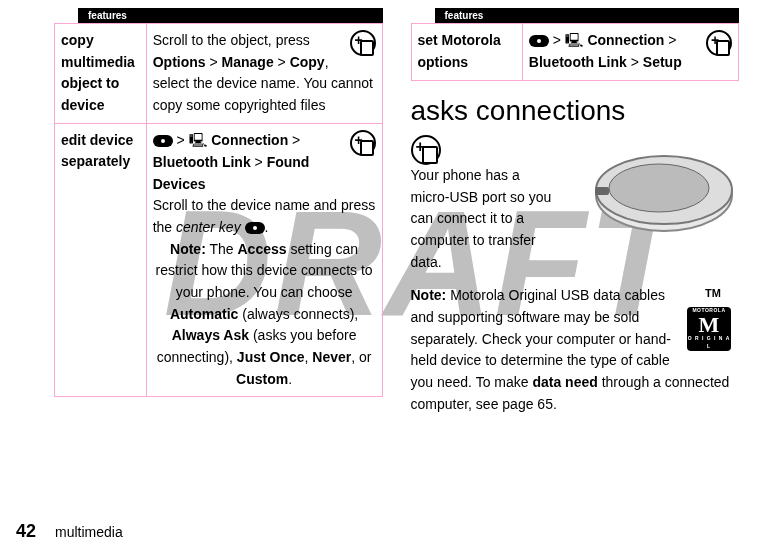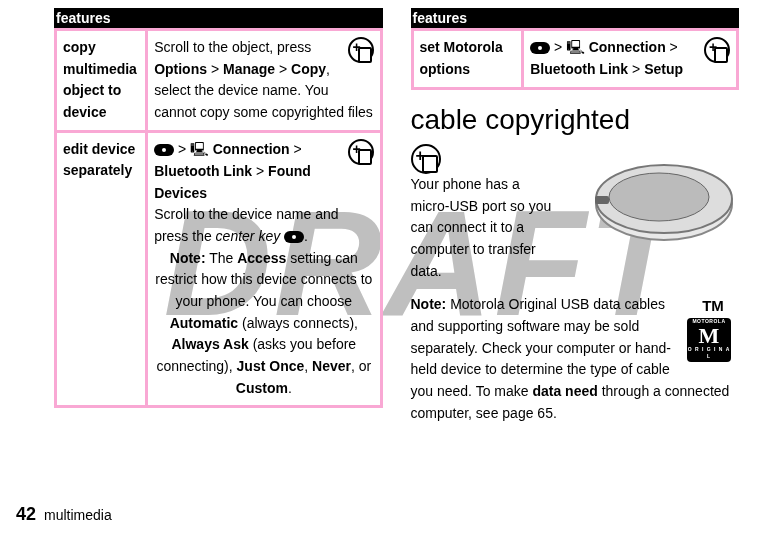--- a/index.html
+++ b/index.html
@@ -17,24 +17,24 @@
     pointer-events: none;
     z-index: 0;
     font-family: "Arial Black", Arial, sans-serif;
     margin-left: 43px;
   }
   .cols { display: flex; gap: 28px; padding: 8px 20px 0 54px; position: relative; z-index: 1; }
   .col { flex: 1; display: flex; flex-direction: column; }
 
   .sect-head {
     background: #000; color: #fff; font-weight: bold;
-    font-size: 14px; padding: 2px 2px;
+    font-size: 10px; padding: 2px 10px; margin-left: 24px;
   }
   table.features { width: 100%; border-collapse: collapse; }
-  table.features td { border: 3px solid #f9a8d4; padding: 6px 6px; vertical-align: top; font-size: 14px; line-height: 1.55; }
+  table.features td { border: 1px solid #f9a8d4; padding: 6px 6px; vertical-align: top; font-size: 14px; line-height: 1.55; }
   table.features td.featname { font-weight: bold; width: 28%; }
   .icon-plug {
     display: inline-block; width: 26px; height: 26px; border: 2px solid #000; border-radius: 50%;
     position: relative; background: #fff; float: right; margin-left: 4px;
   }
   .icon-plug::before {
     content: "+"; position: absolute; top: -2px; left: 3px; font-size: 14px; font-weight: bold;
   }
   .icon-plug::after {
     content: ""; position: absolute; width: 10px; height: 12px; border: 2px solid #000; border-radius: 2px;
@@ -69,26 +69,26 @@
   .orig-badge {
     float: right; width: 52px; text-align: center; margin-left: 6px;
   }
   .orig-box {
     width: 44px; height: 44px; background: #000; color: #fff; display: flex; flex-direction: column;
     justify-content: center; align-items: center; border-radius: 4px;
   }
   .orig-top { font-size: 5px; letter-spacing: 0.5px; font-weight: bold; }
   .orig-m { font-size: 22px; font-weight: bold; font-family: Georgia, serif; line-height: 0.9; }
   .orig-bot { font-size: 5px; letter-spacing: 1px; font-weight: bold; }
-  .tm { font-size: 15px; font-weight: bold; vertical-align: top; }
+  .tm { font-size: 11px; font-weight: bold; vertical-align: top; }
   .para { font-size: 14px; line-height: 1.55; }
   .left-wrap { width: 44%; display: inline-block; vertical-align: top; }
   .footer {
-    position: absolute; bottom: 19px; left: 16px; font-size: 14px;
-    display: flex; align-items: baseline; gap: 8px; z-index: 1;
+    position: absolute; bottom: 2px; left: 16px; font-size: 14px;
+    display: flex; align-items: baseline; gap: 19px; z-index: 1;
   }
   .page-num { font-weight: bold; font-size: 18px; }
 </style>
 </head>
 <body>
 
 <div class="page">
   <div class="draft">DRAFT</div>
 
   <div class="cols">
@@ -128,21 +128,21 @@
             <tr>
           <td class="featname" style="width:34%;">set Motorola options</td>
           <td>
             <span class="icon-plug"></span>
             <span class="center-key"></span><span> &gt; </span><span class="conn-icon">🖳</span> <b style="font-family:'Arial Narrow',Arial;">Connection</b><span> &gt; </span><b style="font-family:'Arial Narrow',Arial;">Bluetooth Link</b><span> &gt; </span><b style="font-family:'Arial Narrow',Arial;">Setup</b>
           </td>
         </tr>
       </tbody>
         </table>
 
-      <h2 class="cable">cable copyrighted</h2>
+      <h2 class="cable">asks connections</h2>
 
       <div class="para">
         <svg class="phone-svg" width="170" height="120" viewBox="0 0 170 120">
           <ellipse cx="95" cy="60" rx="68" ry="36" fill="#e8e8e8" stroke="#888" stroke-width="2"></ellipse>
           <ellipse cx="95" cy="55" rx="68" ry="34" fill="#ddd" stroke="#777" stroke-width="2"></ellipse>
           <ellipse cx="90" cy="53" rx="50" ry="24" fill="#bbb" stroke="#666"></ellipse>
           <rect x="26" y="52" width="14" height="8" rx="2" fill="#666"></rect>
         </svg>
         <span class="plug-big"></span>
         <span class="left-wrap">Your phone has a micro-USB port so you can connect it to a computer to transfer data.</span>

